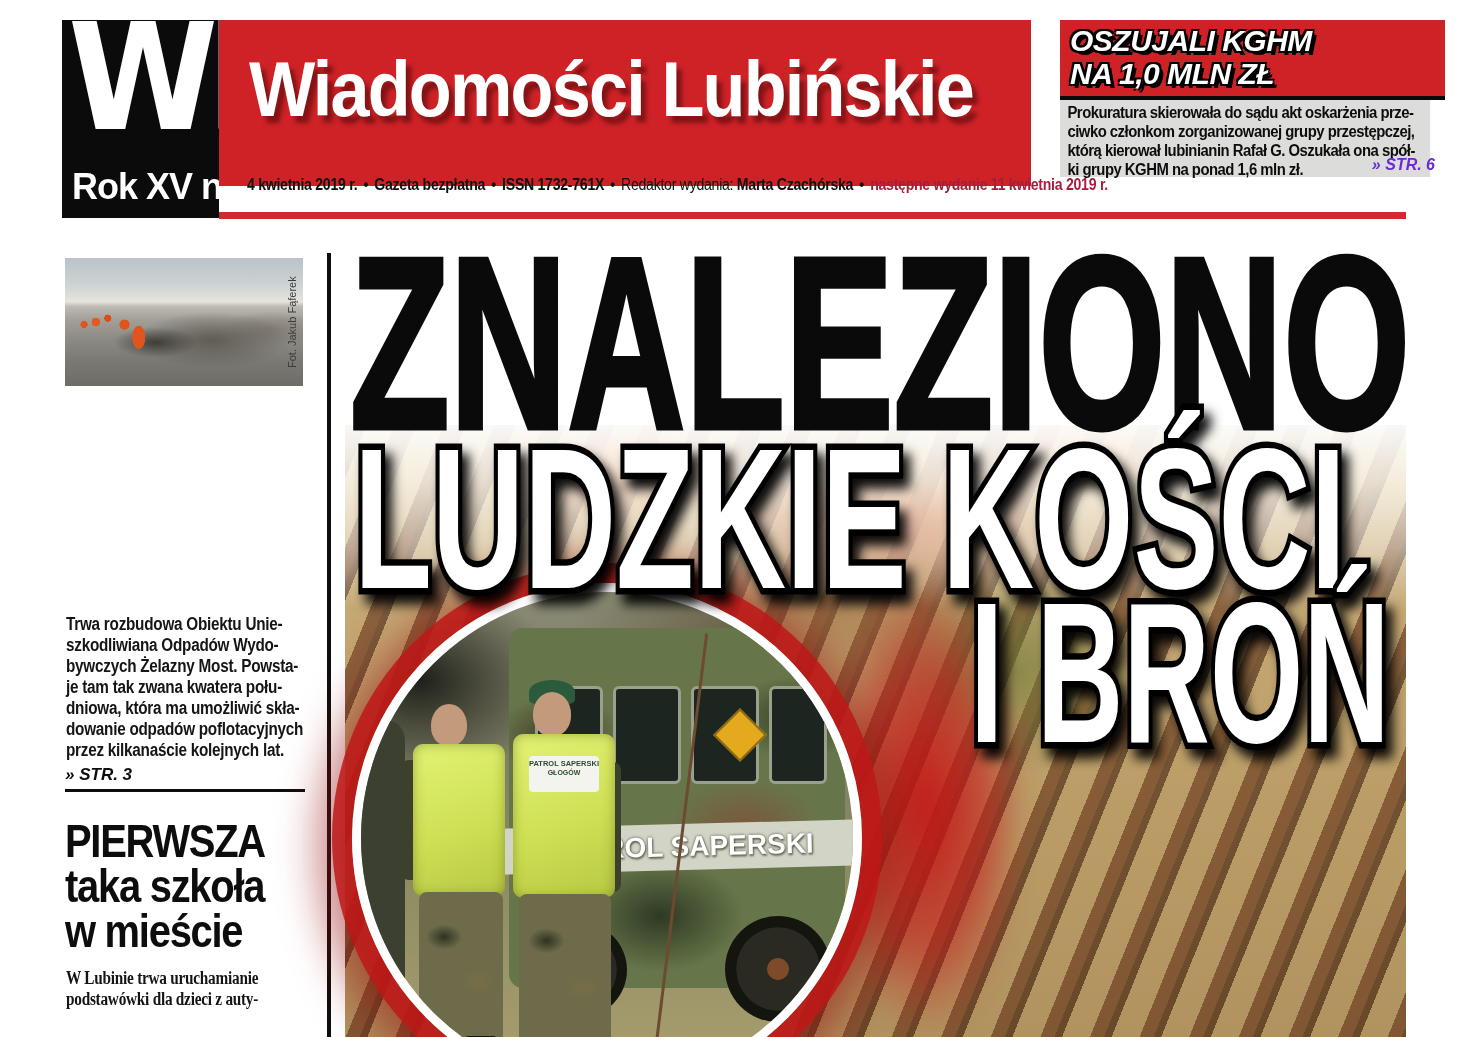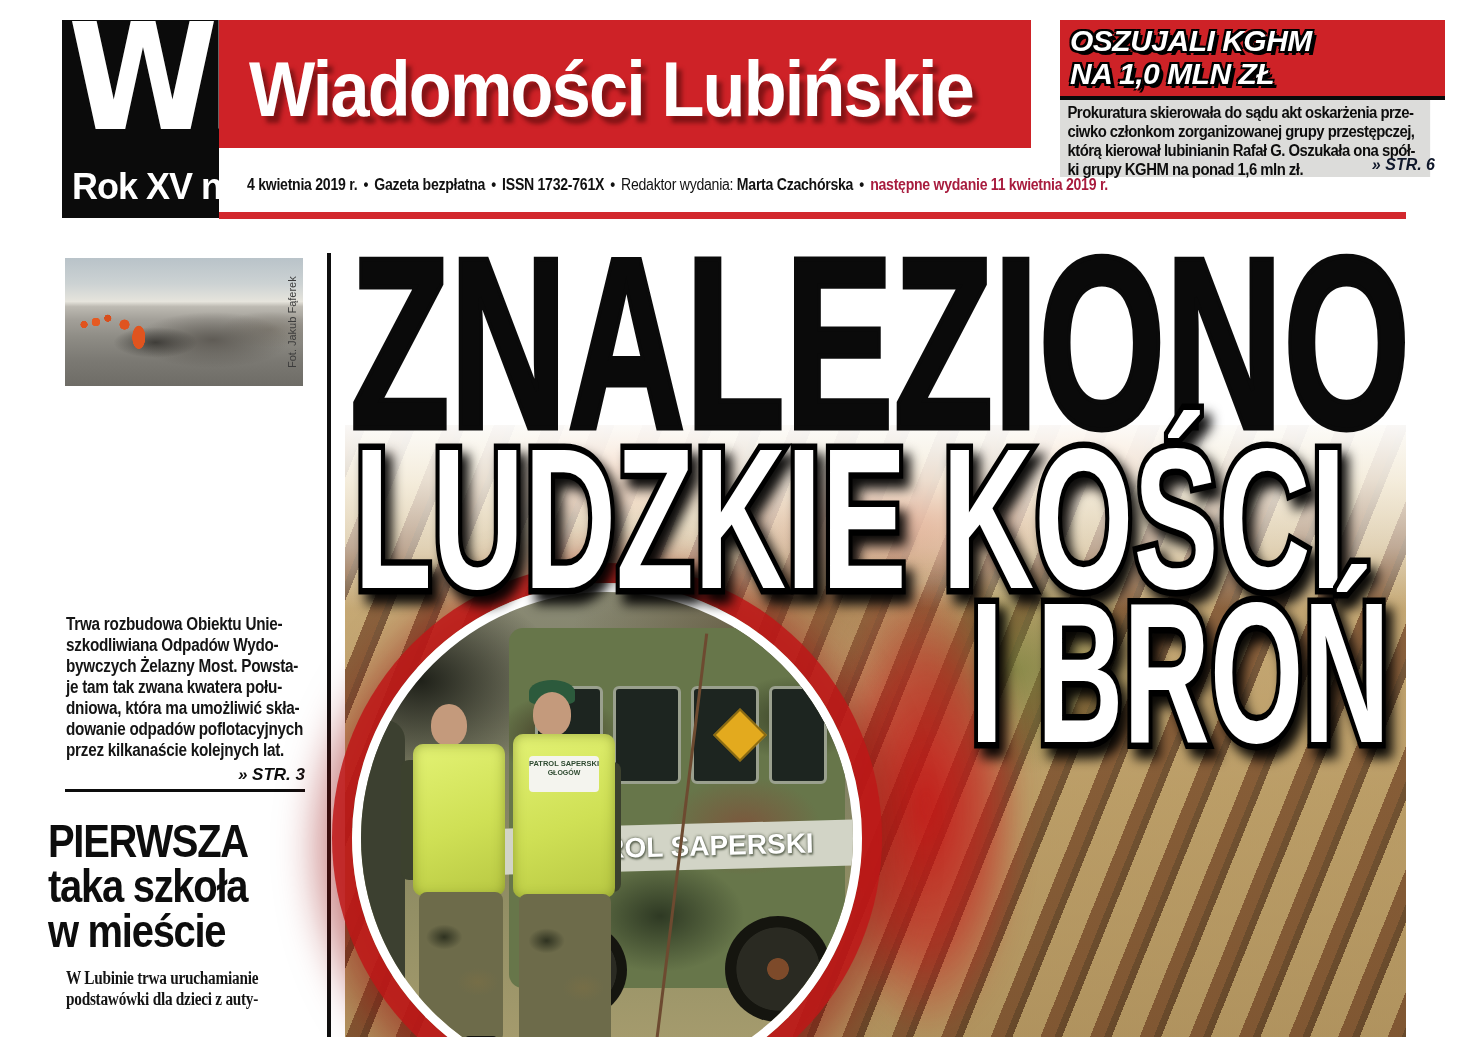--- a/index.html
+++ b/index.html
@@ -5,42 +5,42 @@
   html,body{margin:0;padding:0;background:#888;}
   #page{position:relative;width:1462px;height:1037px;background:#fff;overflow:hidden;
         font-family:"Liberation Sans",sans-serif;}
   .abs{position:absolute;}
 
   
   .logo-box{left:62px;top:20px;width:157px;height:198px;background:#0b0b0b;color:#fff;}
   .logo-wl{left:6px;top:-28px;font-weight:bold;font-size:148px;letter-spacing:-12px;
            font-family:"DejaVu Sans",sans-serif;transform:scaleX(.92);transform-origin:0 0;}
   .issue{left:10px;bottom:10px;font-size:36px;font-weight:bold;letter-spacing:-1px;white-space:nowrap;}
-  .redband{left:219px;top:20px;width:812px;height:128px;background:#ce2227;overflow:hidden;}
+  .redband{left:219px;top:20px;width:812px;height:166px;background:#ce2227;overflow:hidden;}
   .nptitle{left:30px;top:24px;color:#fff;font-weight:bold;font-size:78px;letter-spacing:-2px;
            white-space:nowrap;transform:scaleX(.9);transform-origin:0 0;
            text-shadow:6px 7px 5px rgba(70,8,8,.55);}
   .datestrip{left:247px;top:176px;width:790px;height:34px;font-size:16px;font-weight:bold;
              letter-spacing:-.3px;white-space:nowrap;color:#111;
              transform:scaleX(.88);transform-origin:0 0;}
   .datestrip .sep{margin:0 7px;color:#111;}
   .next{color:#a81c3e;}
   .redrule{left:219px;top:212px;width:1187px;height:7px;background:#d2282e;}
 
   
   .kghm{left:1060px;top:20px;width:385px;height:189px;}
   .kghm-head{position:absolute;left:0;top:0;right:0;height:72px;background:#ce2227;
              color:#fff;font-style:italic;font-weight:bold;font-size:30px;line-height:33px;
              padding:4px 0 0 10px;letter-spacing:-.5px;
              text-shadow:-2px -2px 0 #000,2px -2px 0 #000,-2px 2px 0 #000,2px 2px 0 #000,4px 4px 0 #000;}
   .kghm-rule{position:absolute;left:0;top:76px;right:0;height:4px;background:#0a0a0a;}
   .kghm-body{position:absolute;left:0;top:80px;right:0;height:77px;background:#dcdcda;
              color:#0d0d0d;font-weight:bold;font-size:16px;line-height:19px;letter-spacing:-.55px;
              padding:3px 8px;white-space:pre-line;transform:scaleX(.93);transform-origin:0 0;width:398px;box-sizing:border-box;}
-  .kghm-ref{position:absolute;right:10px;top:136px;font-style:italic;font-weight:bold;font-size:16px;color:#0f172a;}
+  .kghm-ref{position:absolute;right:10px;top:136px;font-style:italic;font-weight:bold;font-size:16px;color:#6d28d9;}
 
   
   .minephoto{left:65px;top:258px;width:238px;height:128px;
     background:
       radial-gradient(circle 5px at 8% 52%, #e0541f 0 70%, rgba(0,0,0,0) 75%),
       radial-gradient(circle 6px at 13% 50%, #e55a22 0 70%, rgba(0,0,0,0) 75%),
       radial-gradient(circle 5px at 18% 47%, #d84e1c 0 70%, rgba(0,0,0,0) 75%),
       radial-gradient(circle 7px at 25% 52%, #e0541f 0 70%, rgba(0,0,0,0) 75%),
       radial-gradient(ellipse 9px 16px at 31% 62%, #e0541f 0 70%, rgba(0,0,0,0) 75%),
       radial-gradient(ellipse 60px 22px at 38% 66%, rgba(52,50,46,.85), rgba(0,0,0,0) 70%),
@@ -150,25 +150,25 @@
 
   <div class="abs" style="left:66px;top:614px;">
     <div class="lbody">Trwa rozbudowa Obiektu Unie-
 szkodliwiana Odpadów Wydo-
 bywczych Żelazny Most. Powsta-
 je tam tak zwana kwatera połu-
 dniowa, która ma umożliwić skła-
 dowanie odpadów poflotacyjnych
 przez kilkanaście kolejnych lat.</div>
   </div>
-  <div class="abs lref" style="left:65px;top:765px;width:240px;text-align:right;">» STR. 3</div>
+  <div class="abs lref" style="left:65px;top:765px;width:240px;">» STR. 3</div>
 
   <div class="abs colrule"></div>
 
-  <div class="abs" style="left:48px;top:818px;">
+  <div class="abs" style="left:65px;top:818px;">
     <div class="lhead">
       <span>PIERWSZA</span><br>
       <span>taka szkoła</span><br>
       <span>w mieście</span>
     </div>
   </div>
   <div class="abs" style="left:66px;top:968px;font-family:Liberation Serif, serif;">
     <div class="lbody">W Lubinie trwa uruchamianie
 podstawówki dla dzieci z auty-</div>
   </div>

